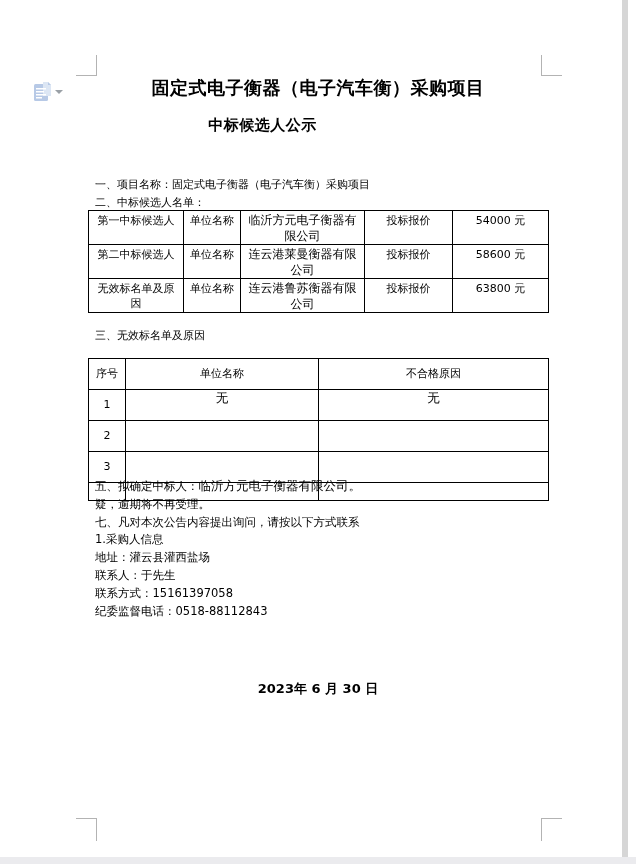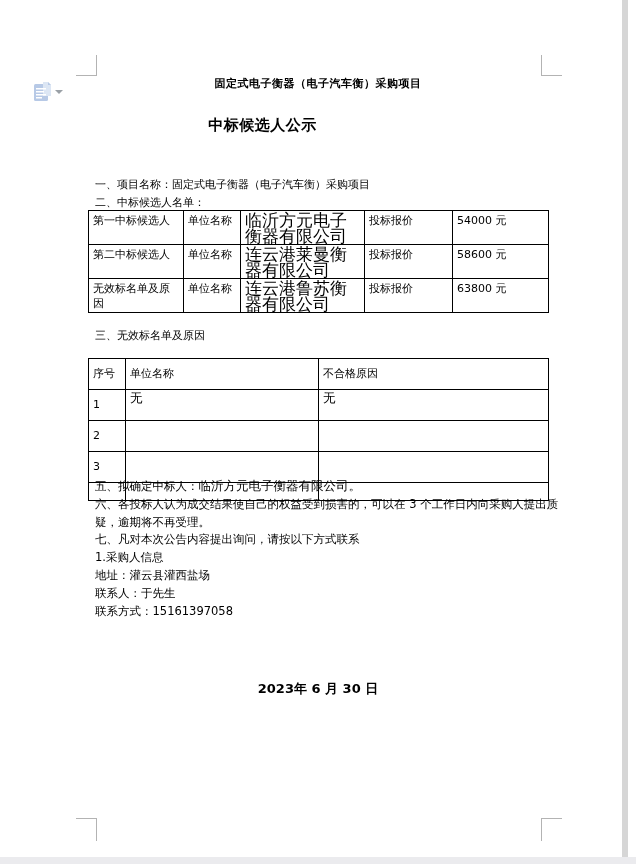--- a/index.html
+++ b/index.html
@@ -14,34 +14,34 @@
   
   .mark{position:absolute;width:20px;height:20px;}
   .mark.tl{left:76px;top:55px;border-right:1px solid #b3b3b3;border-bottom:1px solid #b3b3b3;}
   .mark.tr{left:541px;top:55px;border-left:1px solid #b3b3b3;border-bottom:1px solid #b3b3b3;}
   .mark.bl{left:76px;top:818px;height:22px;border-right:1px solid #b3b3b3;border-top:1px solid #b3b3b3;}
   .mark.br{left:541px;top:818px;height:22px;border-left:1px solid #b3b3b3;border-top:1px solid #b3b3b3;}
   
   .paste-btn{position:absolute;left:33px;top:79px;width:34px;height:24px;display:flex;align-items:center;gap:3px;cursor:pointer;}
   .caret{width:0;height:0;border-left:4px solid transparent;border-right:4px solid transparent;border-top:4px solid #9aa0a6;margin-top:2px;}
   
-  .title{position:absolute;left:0;top:76px;width:636px;text-align:center;font-weight:bold;font-size:11px;letter-spacing:0.5px;}
+  .title{position:absolute;left:0;top:76px;width:636px;text-align:center;font-weight:bold;font-size:18px;letter-spacing:0.5px;}
   .subtitle{position:absolute;left:0;top:116px;width:525px;text-align:center;font-weight:bold;font-size:15px;letter-spacing:0.5px;}
   
   .line{position:absolute;left:95px;font-size:11px;white-space:nowrap;}
   .s1{top:177px;}
   .s2{top:195px;}
   .s3{top:328px;}
   
   table{position:absolute;border-collapse:collapse;table-layout:fixed;}
-  td{border:1px solid #000;vertical-align:top;overflow:hidden;}
+  td{border:1px solid #000;vertical-align:top;overflow:hidden;text-align:center;}
   .t1{left:88px;top:210px;width:460px;}
   .t1 tr{height:34px;}
   .t1 td{font-size:11px;line-height:15px;padding:2px 4px 0 4px;}
-  .t1 td.unit{font-size:17px;line-height:16px;padding:1px 4px 0 4px;word-break:break-all;}
+  .t1 td.unit{font-size:12px;line-height:16px;padding:1px 4px 0 4px;word-break:break-all;}
   .t2{left:88px;top:358px;width:460px;}
   .t2 tr{height:18px;}
   .t2 td{font-size:11px;line-height:14px;padding:8px 4px;}
   .t2 td.big{font-size:12.5px;line-height:15px;padding:0 4px;}
   
   .para{position:absolute;left:95px;top:477px;width:475px;}
   .pline{font-size:11.5px;line-height:17.8px;white-space:nowrap;}
   .pline .winner{font-size:12.5px;}
   
   .date{position:absolute;left:0;top:680px;width:636px;text-align:center;font-weight:bold;font-size:13px;}
@@ -143,24 +143,24 @@
       <tr>
         <td></td>
         <td></td>
         <td></td>
       </tr>
     </tbody>
   </table>
 
   <div class="para">
     <div class="pline"><span>五、拟确定中标人：</span><span class="winner">临沂方元电子衡器有限公司。</span></div>
-    <div class="pline">六、各投标人认为成交结果使自己的权益受到损害的，可以在 3 个工作日内向采购人提出质</div>
     <div class="pline">疑，逾期将不再受理。</div>
     <div class="pline">七、凡对本次公告内容提出询问，请按以下方式联系</div>
     <div class="pline">1.采购人信息</div>
     <div class="pline">地址：灌云县灌西盐场</div>
     <div class="pline">联系人：于先生</div>
     <div class="pline">联系方式：15161397058</div>
+    <div class="pline">纪委监督电话：0518-88112843</div>
   </div>
 
   <div class="date">2023年 6 月 30 日</div>
 
 </div>
 
 </body></html>

